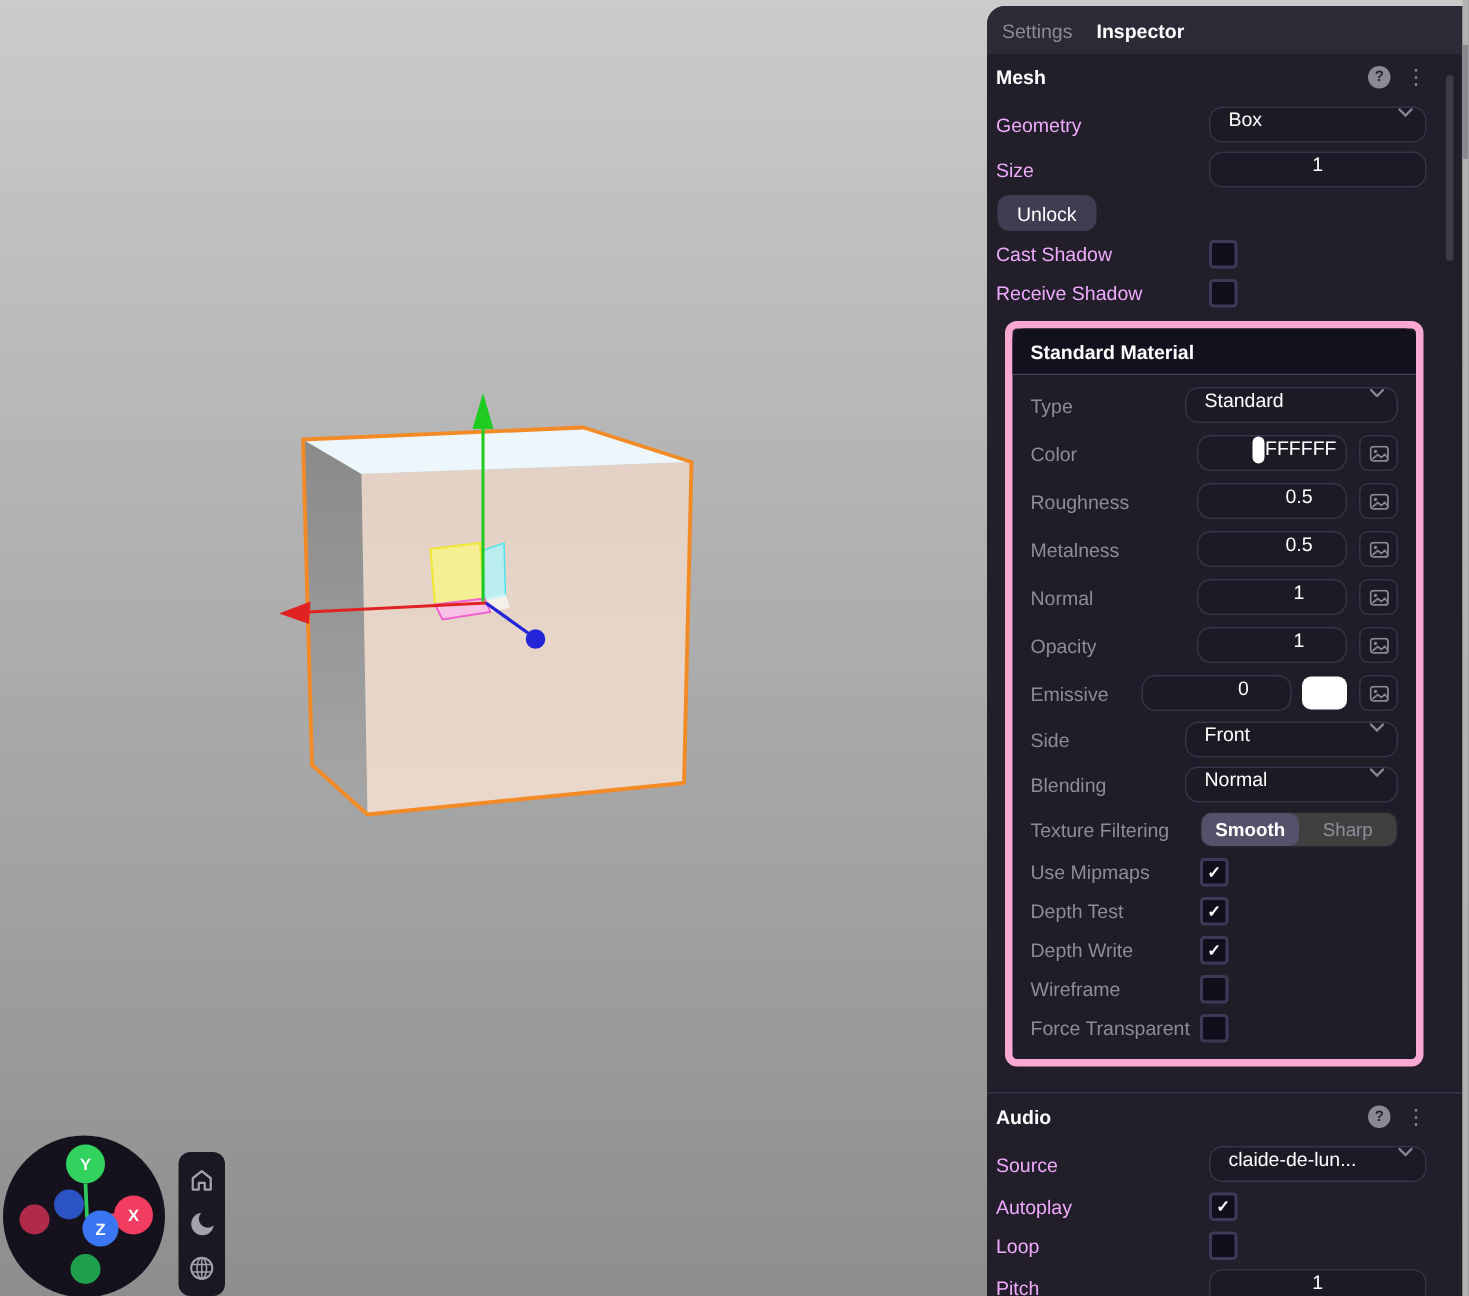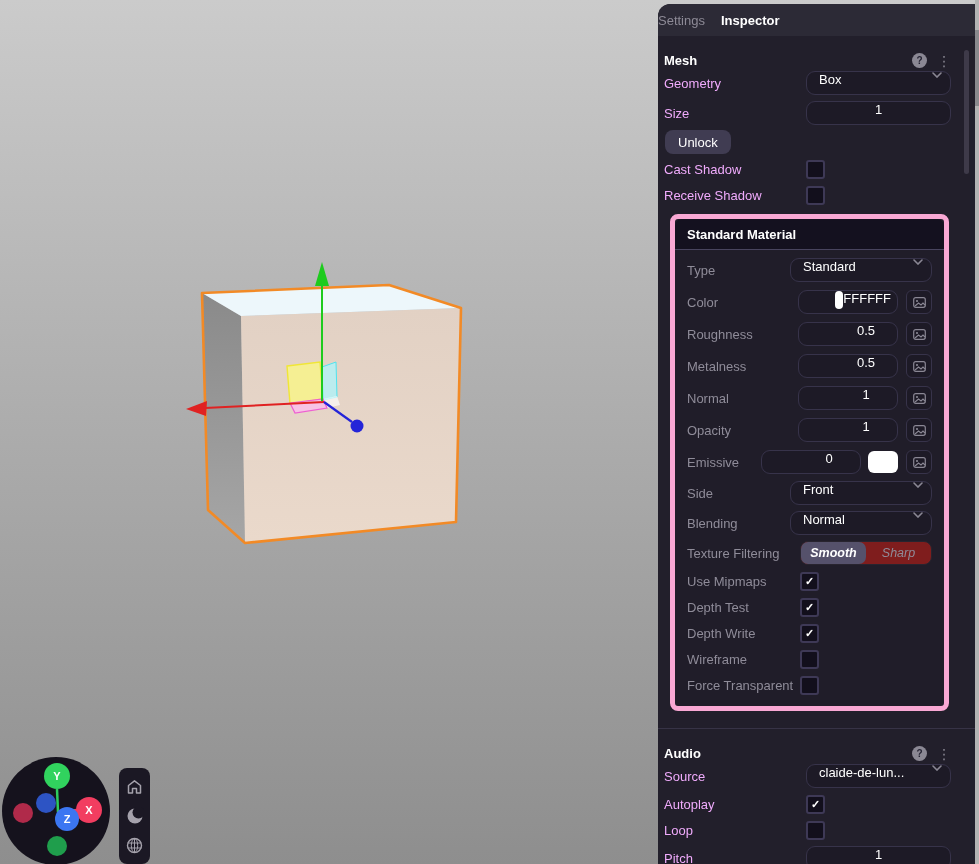--- a/index.html
+++ b/index.html
@@ -17,25 +17,25 @@
     position:absolute;left:119px;top:768px;width:31px;height:96px;
     background:#1b1824;border-radius:8px;display:flex;flex-direction:column;
     align-items:center;justify-content:space-around;padding:4px 0;box-sizing:border-box;
   }
   .vtoolbar .tool{width:20px;height:20px;display:flex;align-items:center;justify-content:center;cursor:pointer;}
   
   .panel{
     position:absolute;top:4px;right:4px;bottom:0;width:317px;
     background:#221f2b;border-radius:12px 0 0 0;color:#f2f1f5;font-size:13px;overflow:hidden;
   }
-  .tabbar{height:32px;background:#2c2a36;display:flex;align-items:center;gap:16px;border-radius:12px 0 0 0;}
+  .tabbar{height:32px;background:#2c2a36;display:flex;align-items:center;padding-left:10px;gap:16px;border-radius:12px 0 0 0;}
   .tab{color:#8d8a96;cursor:pointer;}
   .tab.active{color:#ffffff;font-weight:700;}
   .content{padding:0 24px 0 6px;}
-  .sec-header{height:24px;margin-top:8px;display:flex;align-items:flex-end;}
+  .sec-header{height:24px;margin-top:8px;display:flex;align-items:flex-start;}
   .sec-title{font-weight:700;color:#fff;flex:1;}
   .help-icon{width:15px;height:15px;border-radius:50%;background:#8b8894;color:#262434;
     font-size:10px;font-weight:700;display:flex;align-items:center;justify-content:center;margin-right:10px;cursor:pointer;}
   .kebab-icon{color:#8b8894;font-size:14px;line-height:1;cursor:pointer;letter-spacing:0;}
   .row{display:flex;align-items:center;height:30px;}
   .row.cbrow{height:26px;gap:28px;}
   .row .lbl{flex:1;color:#f0abfc;}
   .select,.numinput{
     background:#1d1a26;border:1px solid #37334a;border-radius:9px;height:24px;
     box-sizing:border-box;display:flex;align-items:flex-start;color:#fff;
@@ -63,21 +63,21 @@
   .mrow .lbl{flex:1;color:#8f8c99;}
   .mrow .select{width:142px;}
   .mrow .numinput{width:100px;padding-left:36px;}
   .texbtn{width:24px;height:22px;margin-left:8px;background:#1d1a26;border:1px solid #37334a;border-radius:6px;
     display:flex;align-items:center;justify-content:center;cursor:pointer;}
   .colorfield{width:100px;padding:0 6px;justify-content:flex-start;}
   .swatch{width:18px;height:18px;border-radius:5px;cursor:pointer;}
   .colorfield .hex{flex:1;text-align:center;}
   .swatchbtn{width:30px;height:22px;border-radius:6px;margin-left:7px;cursor:pointer;}
   .emissive-num{width:63px;}
-  .seg{display:flex;width:132px;height:24px;border-radius:8px;background:#7f1d1d;border:1px solid #28242f;box-sizing:border-box;font-style:italic;}
+  .seg{display:flex;width:132px;height:24px;border-radius:8px;background:#404040;border:1px solid #28242f;box-sizing:border-box;}
   .seg .opt{flex:1;display:flex;align-items:center;justify-content:center;font-size:12.5px;color:#8f8c99;cursor:pointer;}
   .seg .opt.on{background:#55516b;color:#fff;font-weight:700;border-radius:7px;}
   .divider{height:1px;background:#373346;margin:17px -24px 0 -6px;}
   .chev{margin-left:6px;flex:none;}
   
   .win-scroll-track{position:absolute;right:0;top:0;width:4px;height:864px;background:#b3b3b3;}
   .win-scroll-thumb{position:absolute;right:0;top:30px;width:4px;height:76px;background:#8a8a8e;}
   .panel-scroll-thumb{position:absolute;right:6px;top:46px;width:5px;height:124px;border-radius:3px;background:#3e3a49;}
 </style>
 </head>

